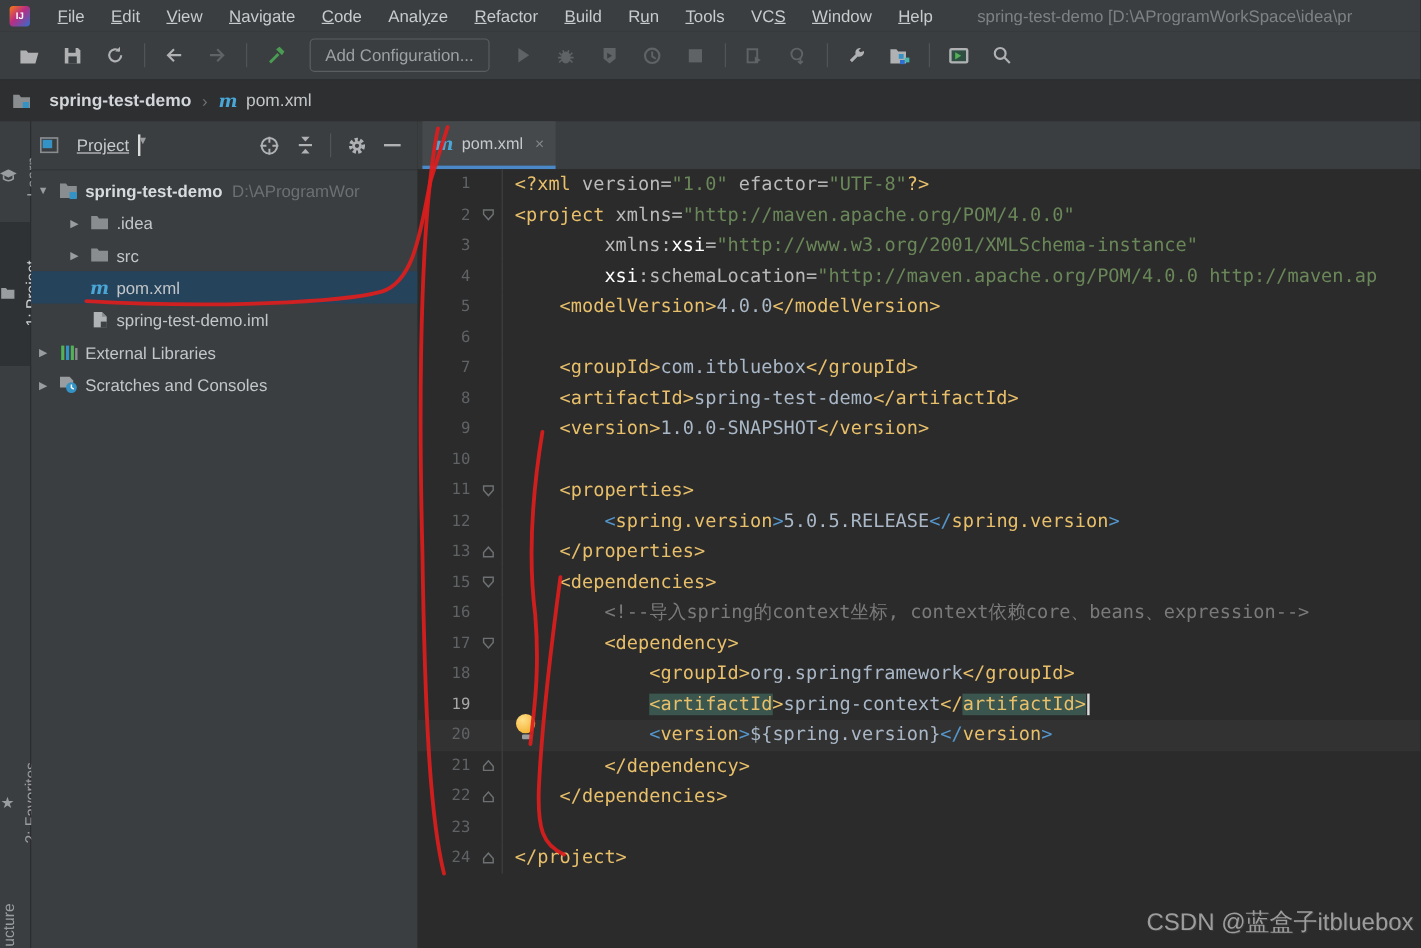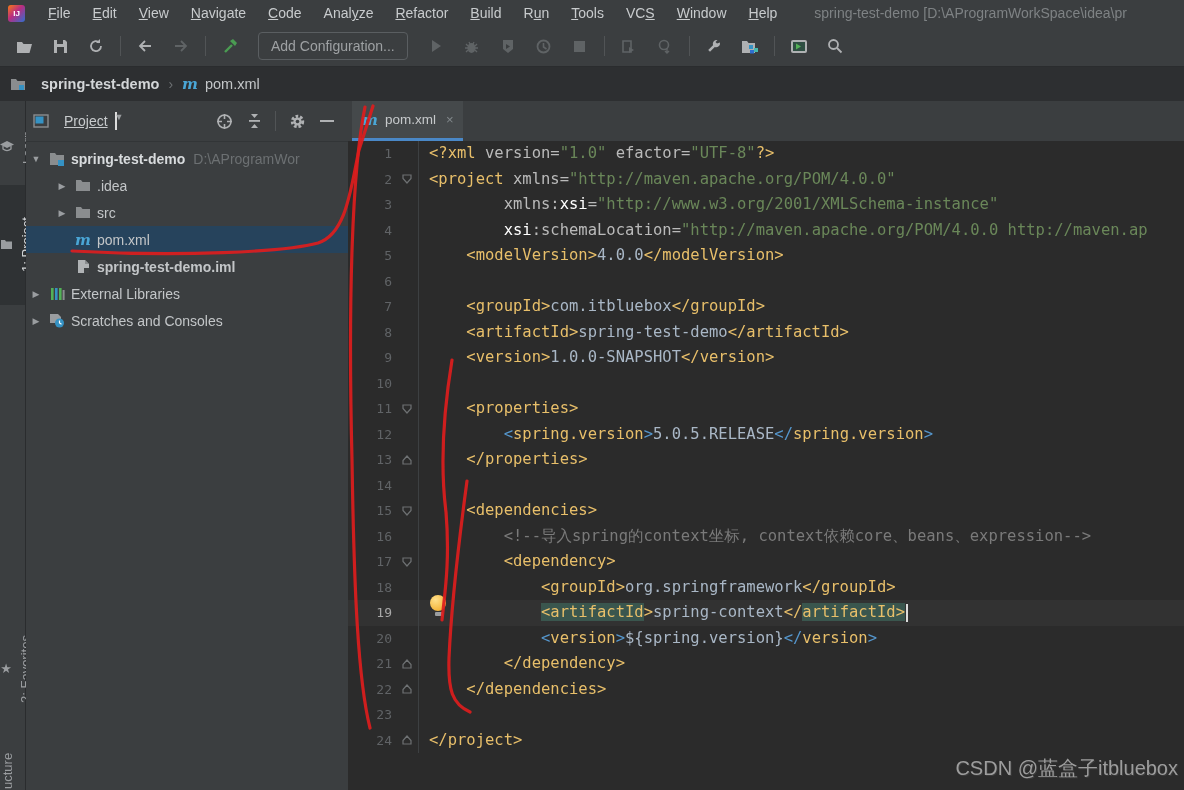--- a/index.html
+++ b/index.html
@@ -330,21 +330,21 @@
           </span>
           <span class="tlabel">src</span>
         </div>
         <div class="trow selected" style="padding-left: 30px;">
           <span class="arrow"></span>
           <span class="ticon">
             <span class="maven-m">m</span>
           </span>
           <span class="tlabel">pom.xml</span>
         </div>
-        <div class="trow" style="padding-left: 30px; font-weight: bold;">
+        <div class="trow" style="padding-left: 30px;">
           <span class="arrow"></span>
           <span class="ticon">
             <svg width="13" height="15" viewBox="0 0 13 15">
               <path d="M1 1h7l4 4v9H1z" fill="#b8bablank"></path>
               <path d="M1 1h7l4 4v9H1z" fill="#b0b3b5"></path>
               <path d="M8 1v4h4z" fill="#8a8d8f"></path>
               <rect x="7" y="9" width="5" height="5" fill="#3f4244"></rect>
             </svg>
           </span>
           <span class="tlabel">spring-test-demo.iml</span>
@@ -458,25 +458,20 @@
         <div class="eline">
           <div class="lnum">13</div>
           <div class="lfold">
             <svg width="12" height="12" viewBox="0 0 12 12">
               <path d="M2 10h8V6.5L6 2 2 6.5z" fill="none" stroke="#6e7173" stroke-width="1.2"></path>
             </svg>
           </div>
           <div class="lcode"><span class="tk-tx">    </span><span class="tk-tg">&lt;/properties&gt;</span></div>
         </div>
         <div class="eline">
-          <div class="lnum">14</div>
-          <div class="lfold"></div>
-          <div class="lcode"></div>
-        </div>
-        <div class="eline">
           <div class="lnum">15</div>
           <div class="lfold">
             <svg width="12" height="12" viewBox="0 0 12 12">
               <path d="M2 2h8v3.5L6 10 2 5.5z" fill="none" stroke="#6e7173" stroke-width="1.2"></path>
             </svg>
           </div>
           <div class="lcode"><span class="tk-tx">    </span><span class="tk-tg">&lt;dependencies&gt;</span></div>
         </div>
         <div class="eline">
           <div class="lnum">16</div>

